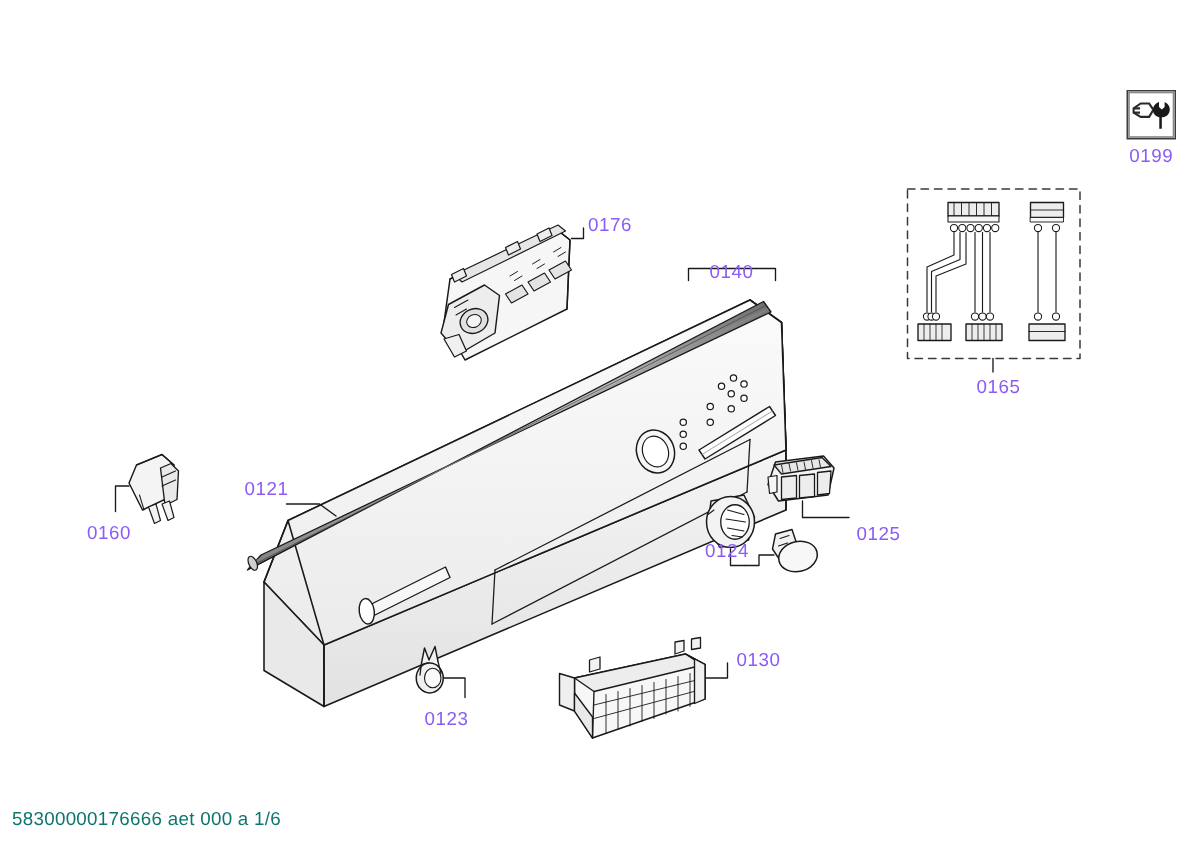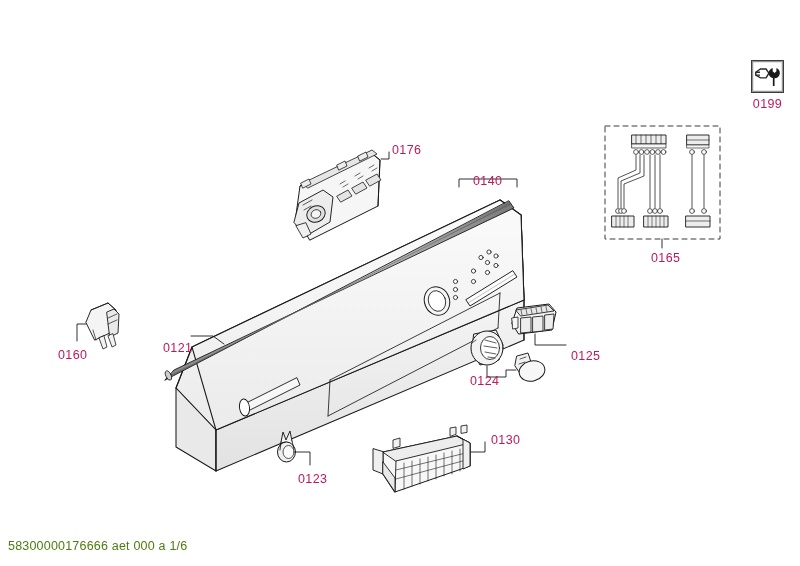--- a/index.html
+++ b/index.html
@@ -10,32 +10,32 @@
     color:#1a1a1a;
   }
   #stage{position:absolute;left:0;top:0;width:800px;height:566px;}
   svg.layer{position:absolute;left:0;top:0;width:800px;height:566px;}
 
   .callout{
     position:absolute;
     font-family:"Liberation Sans","DejaVu Sans",sans-serif;
     font-size:12.5px;
     letter-spacing:0.4px;
-    color:#be185d;
+    color:#8b5cf6;
     white-space:nowrap;
     line-height:1;
   }
 
   .footer-code{
     position:absolute;
     left:8px; top:539px;
     font-family:"Liberation Sans","DejaVu Sans",sans-serif;
     font-size:12.5px;
     letter-spacing:0.2px;
-    color:#4d7c0f;
+    color:#0f766e;
     white-space:nowrap;
   }
 
   .toolbox{
     position:absolute;
     left:751px; top:60px;
     width:33px; height:33px;
     border:1.4px solid #3c3c3c;
     background:#ffffff;
     box-sizing:border-box;
@@ -359,25 +359,25 @@
   </svg>
 
   <div class="callout" style="left:392px;top:144px">0176</div>
 
   <div class="callout" style="left:651px;top:252px">0165</div>
 
   <div class="callout" style="left:58px;top:349px">0160</div>
 
   <div class="callout" style="left:473px;top:175px">0140</div>
 
-  <div class="callout" style="left:163px;top:342px">0121</div>
-
-  <div class="callout" style="left:298px;top:473px">0123</div>
-
-  <div class="callout" style="left:470px;top:375px">0124</div>
+  <div class="callout" style="left:163px;top:320px">0121</div>
+
+  <div class="callout" style="left:283px;top:473px">0123</div>
+
+  <div class="callout" style="left:470px;top:361px">0124</div>
 
   <div class="callout" style="left:571px;top:350px">0125</div>
 
   <div class="callout" style="left:491px;top:434px">0130</div>
 
   <div class="toolbox">
     <svg viewBox="0 0 33 33" aria-hidden="true">
       <rect x="0.7" y="0.7" width="31.6" height="31.6" fill="#ffffff" stroke="#8a8a8a" stroke-width="1.2"></rect>
 
       <g fill="none" stroke="#2a2a2a" stroke-width="1.5">

